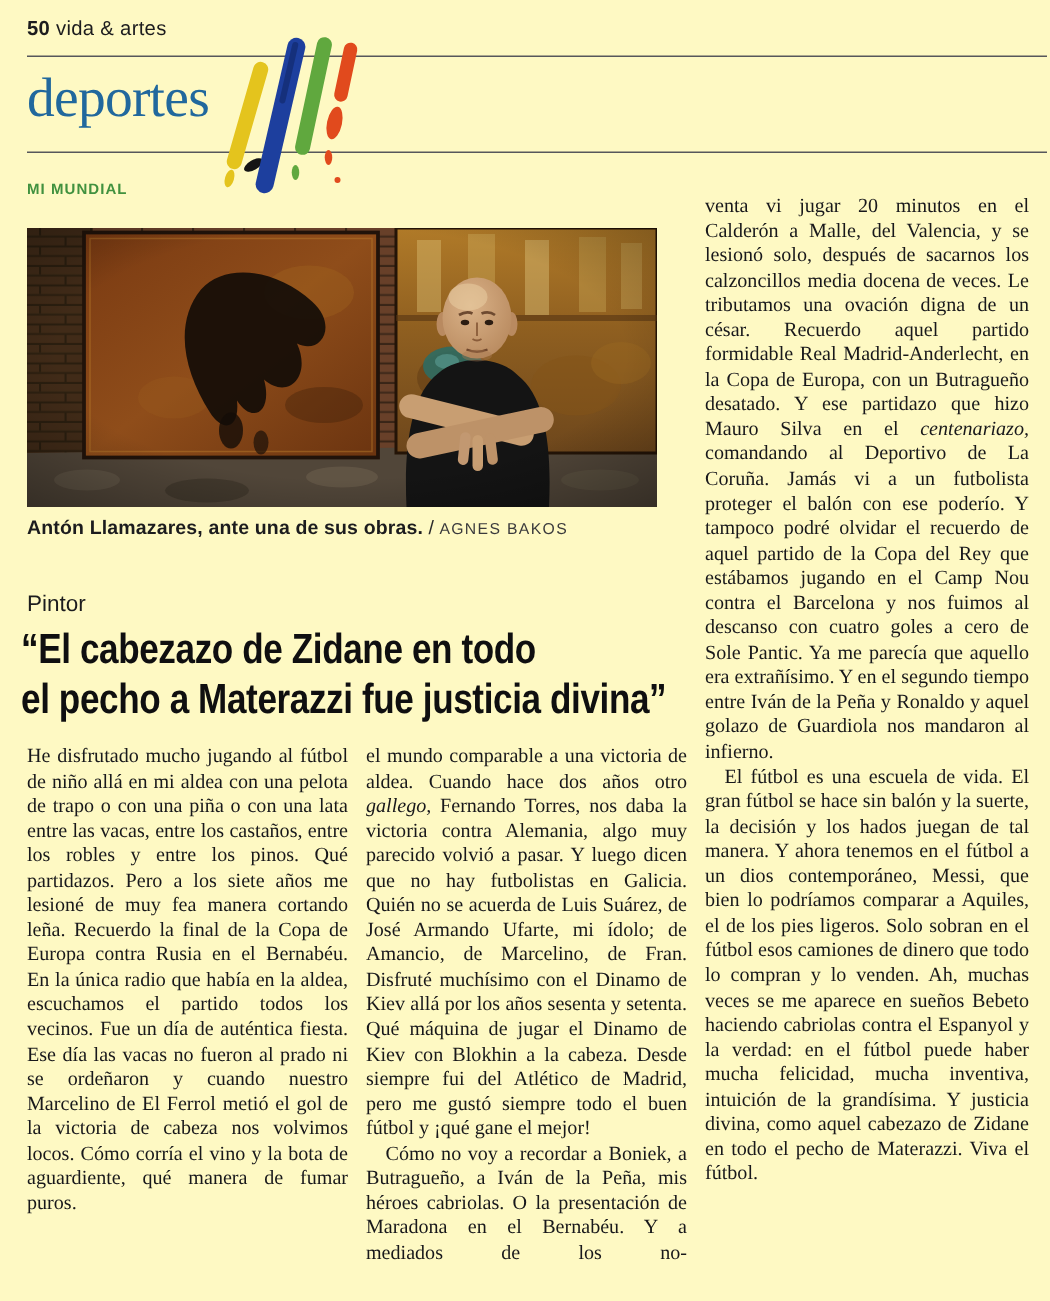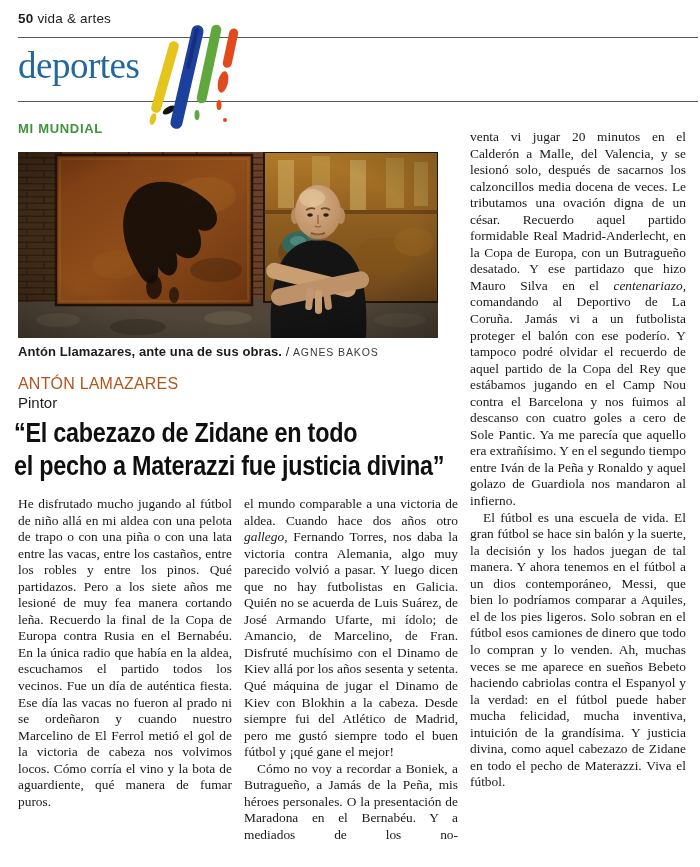--- a/index.html
+++ b/index.html
@@ -1,34 +1,34 @@
 <!DOCTYPE html>
 <html lang="es"><head>
 <meta charset="utf-8">
 <style>
   html,body{margin:0;padding:0;background:#cfcfd2;}
   .page{
     position:relative;width:700px;height:867px;margin:0 auto;
-    background:#ffffff;overflow:hidden;
+    background:#fef9c3;overflow:hidden;
     font-family:"Liberation Sans",sans-serif;color:#1c1c1e;
   }
   .header-meta{position:absolute;left:18px;top:11px;font-size:13.5px;letter-spacing:.2px;}
   .page-num{font-weight:bold;}
   .rule{position:absolute;left:18px;width:680px;height:1px;background:#56575b;z-index:1;}
   .rule1{top:37px;}
   .rule2{top:101px;}
   .masthead{
     position:absolute;left:18px;top:44px;z-index:2;
     font-family:"Liberation Serif","DejaVu Serif",serif;
     font-size:37px;color:#21689d;letter-spacing:-.5px;
   }
   .strokes{position:absolute;left:138px;top:24px;z-index:3;}
   .kicker{
     position:absolute;left:18px;top:121px;
-    font-size:13px;font-weight:bold;letter-spacing:.7px;color:#41913f;
+    font-size:10px;font-weight:bold;letter-spacing:.7px;color:#41913f;
   }
   .photo{
     position:absolute;left:18px;top:152px;width:420px;height:186px;
     background:#3a2a1a;
   }
   .photo svg{display:block;}
   .caption{position:absolute;left:18px;top:344px;width:430px;font-size:13px;}
   .caption b{font-weight:bold;letter-spacing:.1px;}
   .credit-sep{color:#2a2a2a;}
   .credit{font-size:10.5px;letter-spacing:.9px;color:#3a3a3c;text-align:center;}
@@ -164,35 +164,34 @@
         <rect x="288" y="136" width="7" height="22" rx="3.5" transform="rotate(6 291 147)" fill="#c29871"></rect>
         <rect x="297" y="138" width="7" height="24" rx="3.5" fill="#c89e72"></rect>
         <rect x="306" y="137" width="7" height="21" rx="3.5" transform="rotate(-7 309 147)" fill="#bd9268"></rect>
       </g>
       <rect width="420" height="186" fill="url(#vig)"></rect>
     </svg>
   </div>
 
   <div class="caption"><b>Antón Llamazares, ante una de sus obras.</b><span class="credit-sep"> / </span><span class="credit">AGNES BAKOS</span></div>
 
-  <div class="byline-name">ANTÓN LAMAZARES</div>
   <div class="byline-role">Pintor</div>
 
   <div class="headline">
     <div>“El cabezazo de Zidane en todo</div>
     <div>el pecho a Materazzi fue justicia divina”</div>
   </div>
 
   <div class="bodycol col1" lang="es">
     <p><span>He disfrutado mucho jugando al fútbol de niño allá en mi aldea con una pelota de trapo o con una piña o con una lata entre las vacas, entre los castaños, entre los robles y entre los pinos. Qué partidazos. Pero a los siete años me lesioné de muy fea manera cortando leña. Recuerdo la final de la Copa de Europa contra Rusia en el Bernabéu. En la única radio que había en la aldea, escuchamos el partido todos los vecinos. Fue un día de auténtica fiesta. Ese día las vacas no fueron al prado ni se ordeñaron y cuando nuestro Marcelino de El Ferrol metió el gol de la victoria de cabeza nos volvimos locos. Cómo corría el vino y la bota de aguardiente, qué manera de fumar puros.</span></p>
   </div>
 
   <div class="bodycol col2" lang="es">
     <p><span>el mundo comparable a una victoria de aldea. Cuando hace dos años otro </span><i>gallego,</i><span> Fernando Torres, nos daba la victoria contra Alemania, algo muy parecido volvió a pasar. Y luego dicen que no hay futbolistas en Galicia. Quién no se acuerda de Luis Suárez, de José Armando Ufarte, mi ídolo; de Amancio, de Marcelino, de Fran. Disfruté muchísimo con el Dinamo de Kiev allá por los años sesenta y setenta. Qué máquina de jugar el Dinamo de Kiev con Blokhin a la cabeza. Desde siempre fui del Atlético de Madrid, pero me gustó siempre todo el buen fútbol y ¡qué gane el mejor!</span></p>
-    <p class="indent cont"><span>Cómo no voy a recordar a Boniek, a Butragueño, a Jamás de la Peña, mis héroes personales. O la presentación de Maradona en el Bernabéu. Y a mediados de los no-</span></p>
+    <p class="indent cont"><span>Cómo no voy a recordar a Boniek, a Butragueño, a Iván de la Peña, mis héroes cabriolas. O la presentación de Maradona en el Bernabéu. Y a mediados de los no-</span></p>
   </div>
 
   <div class="bodycol col3" lang="es">
     <p><span>venta vi jugar 20 minutos en el Calderón a Malle, del Valencia, y se lesionó solo, después de sacarnos los calzoncillos media docena de veces. Le tributamos una ovación digna de un césar. Recuerdo aquel partido formidable Real Madrid-Anderlecht, en la Copa de Europa, con un Butragueño desatado. Y ese partidazo que hizo Mauro Silva en el </span><i>centenariazo,</i><span> comandando al Deportivo de La Coruña. Jamás vi a un futbolista proteger el balón con ese poderío. Y tampoco podré olvidar el recuerdo de aquel partido de la Copa del Rey que estábamos jugando en el Camp Nou contra el Barcelona y nos fuimos al descanso con cuatro goles a cero de Sole Pantic. Ya me parecía que aquello era extrañísimo. Y en el segundo tiempo entre Iván de la Peña y Ronaldo y aquel golazo de Guardiola nos mandaron al infierno.</span></p>
     <p class="indent"><span>El fútbol es una escuela de vida. El gran fútbol se hace sin balón y la suerte, la decisión y los hados juegan de tal manera. Y ahora tenemos en el fútbol a un dios contemporáneo, Messi, que bien lo podríamos comparar a Aquiles, el de los pies ligeros. Solo sobran en el fútbol esos camiones de dinero que todo lo compran y lo venden. Ah, muchas veces se me aparece en sueños Bebeto haciendo cabriolas contra el Espanyol y la verdad: en el fútbol puede haber mucha felicidad, mucha inventiva, intuición de la grandísima. Y justicia divina, como aquel cabezazo de Zidane en todo el pecho de Materazzi. Viva el fútbol.</span></p>
   </div>
 
 </div>
 
 </body></html>

